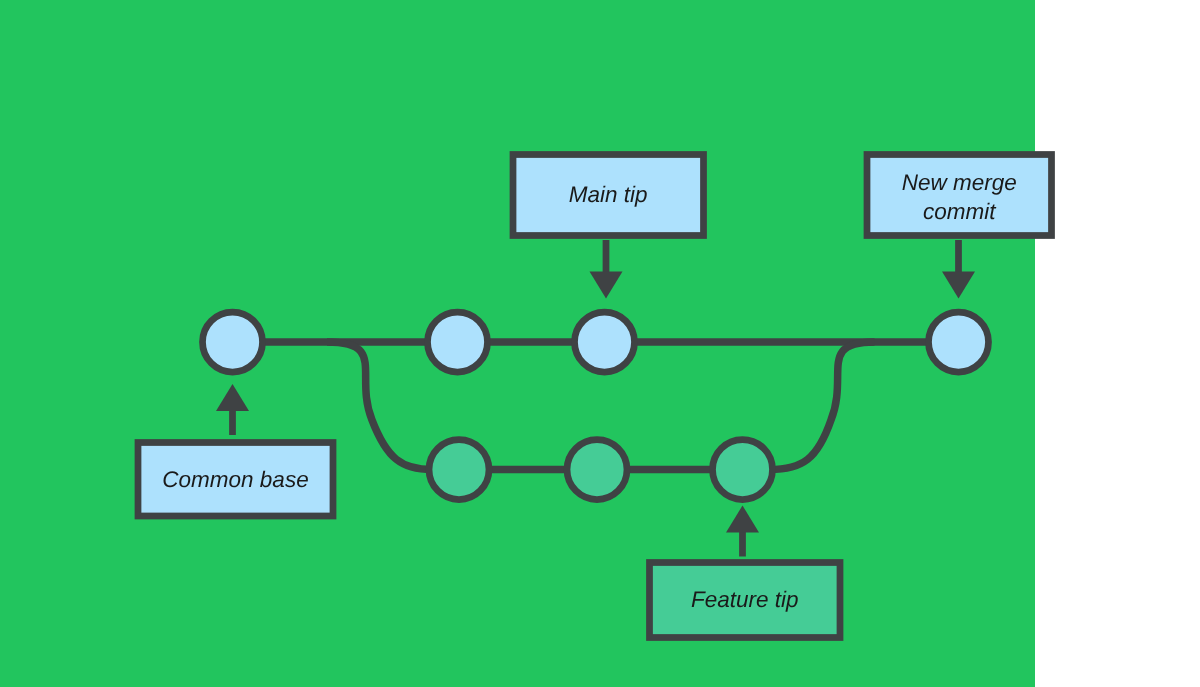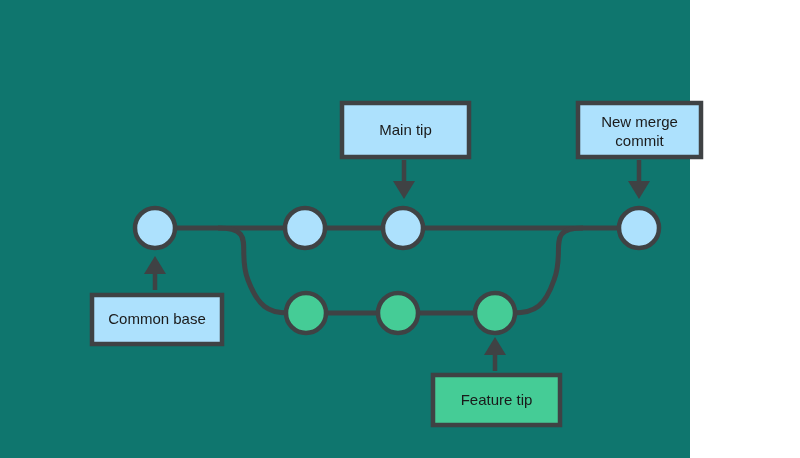--- a/index.html
+++ b/index.html
@@ -11,21 +11,22 @@
   body {
     width: 800px;
     height: 458px;
     overflow: hidden;
     font-family: "Liberation Sans", sans-serif;
   }
   #diagram-canvas {
     position: relative;
     width: 690px;
     height: 458px;
-    background: #0f766e;
+    background: #22c55e;
+    font-style: italic;
   }
   svg.diagram-svg {
     display: block;
     width: 800px;
     height: 458px;
   }
   .edge-line {
     fill: none;
     stroke: #3f4244;
     stroke-width: 5;

